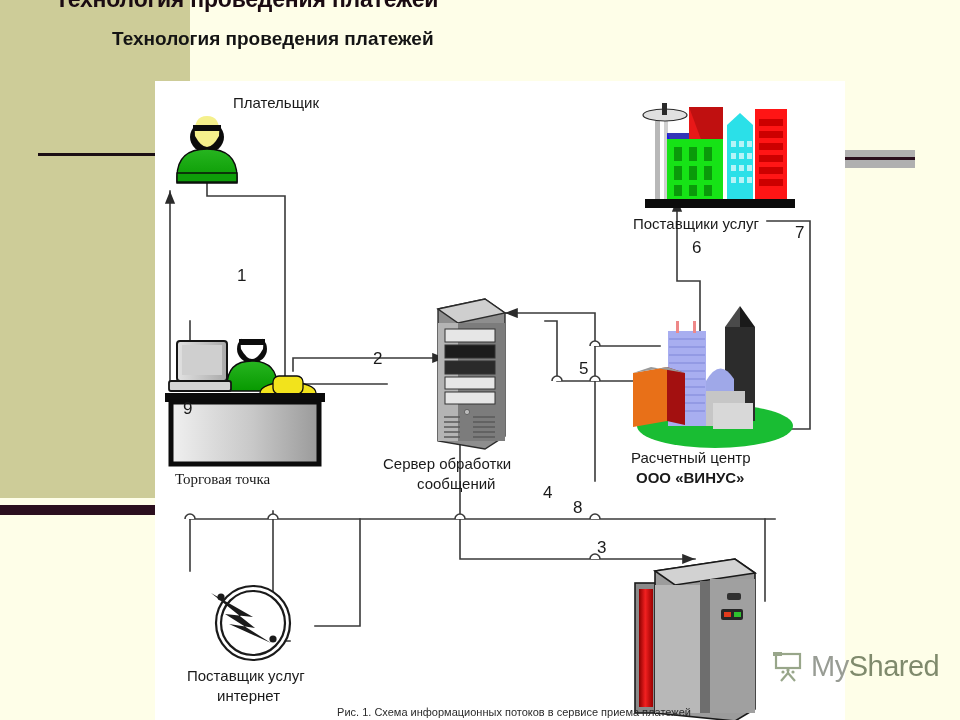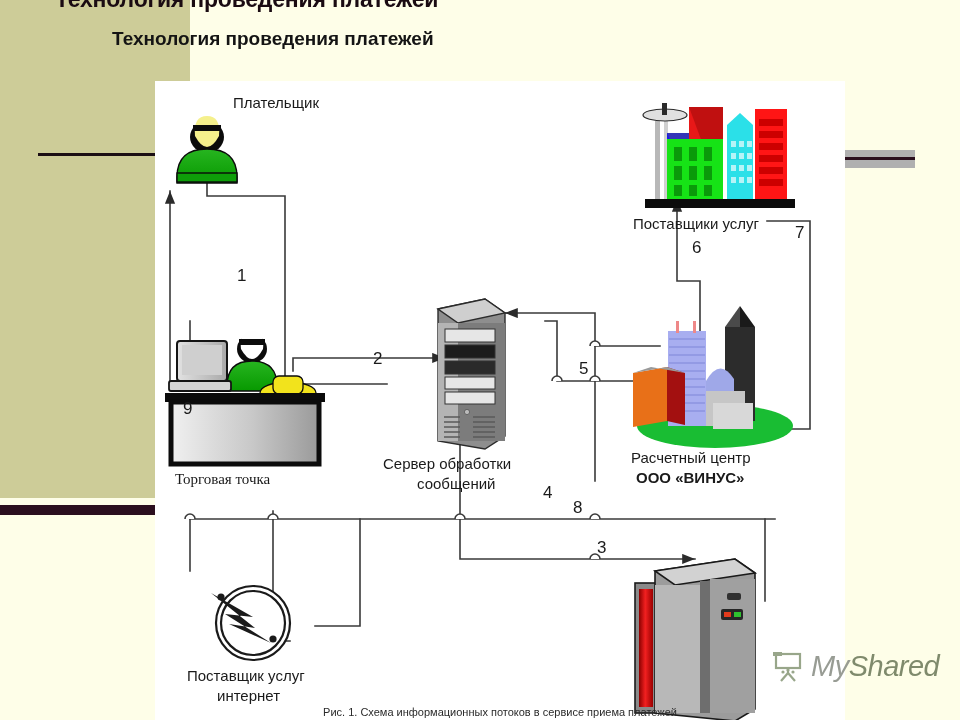--- a/index.html
+++ b/index.html
@@ -74,34 +74,34 @@
     margin-top: 16px;
   }
   .panel svg { display: block; }
   .caption {
     position: absolute;
     left: 0; top: 625px;
     width: 690px;
     text-align: center;
     font-size: 11px;
     color: #2A2A2A;
+    padding-left: 14px;
   }
   
   .watermark {
     position: absolute;
     left: 770px; top: 650px;
     display: flex; align-items: center;
     gap: 7px;
     opacity: 0.88;
   }
   .wm-text {
     font-size: 29px;
     color: #6E7B5C;
     letter-spacing: -0.5px;
-    font-style: italic;
   }
   .wm-text .my { color: #8A8F86; }
   
 </style>
 </head>
 <body>
 
 <div id="slide">
 
   <div class="sidebar-band"></div>

